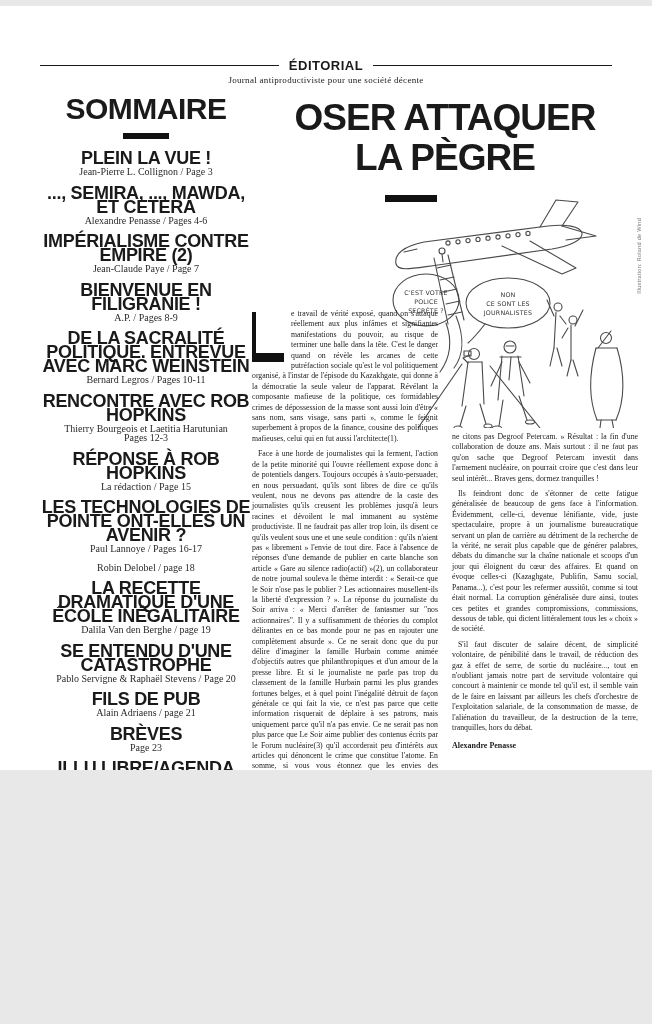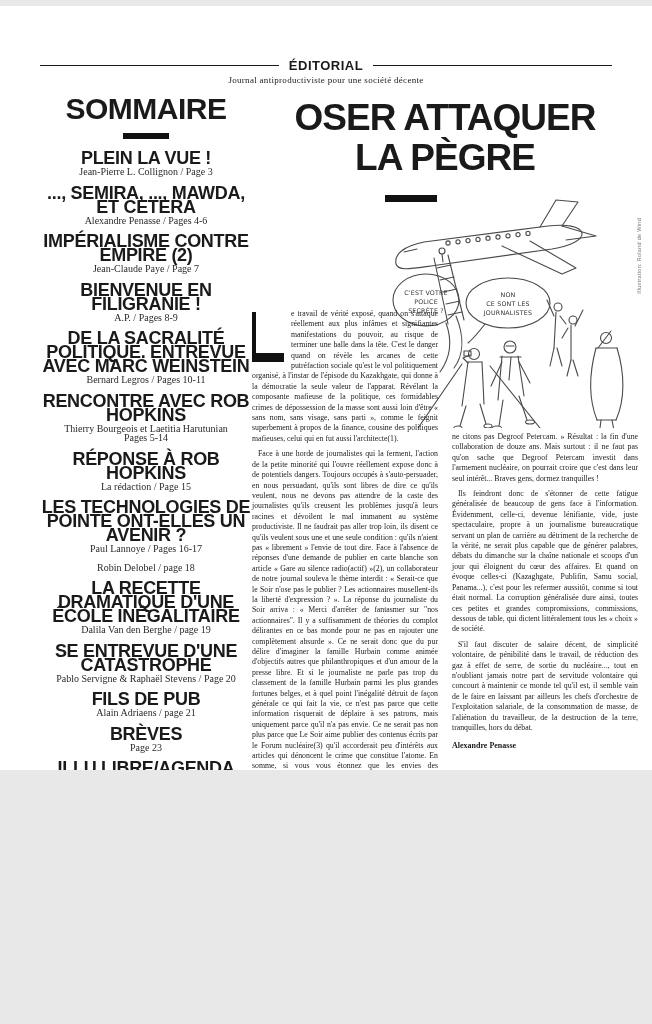--- a/index.html
+++ b/index.html
@@ -94,39 +94,39 @@
       <div class="toc-title">BIENVENUE EN FILIGRANIE !</div>
       <div class="toc-byline">A.P. / Pages 8-9</div>
     </div>
     <div class="toc-item">
       <div class="toc-title">DE LA SACRALITÉ POLITIQUE. ENTREVUE AVEC MARC WEINSTEIN</div>
       <div class="toc-byline">Bernard Legros / Pages 10-11</div>
     </div>
     <div class="toc-item">
       <div class="toc-title">RENCONTRE AVEC ROB HOPKINS</div>
       <div class="toc-byline">Thierry Bourgeois et Laetitia Harutunian
-Pages 5-14</div>
+Pages 12-3</div>
     </div>
     <div class="toc-item">
       <div class="toc-title">RÉPONSE À ROB HOPKINS</div>
       <div class="toc-byline">La rédaction / Page 15</div>
     </div>
     <div class="toc-item">
       <div class="toc-title">LES TECHNOLOGIES DE POINTE ONT-ELLES UN AVENIR ?</div>
       <div class="toc-byline">Paul Lannoye / Pages 16-17</div>
     </div>
     <div class="toc-item">
       <div class="toc-byline">Robin Delobel / page 18</div>
     </div>
     <div class="toc-item">
       <div class="toc-title">LA RECETTE DRAMATIQUE D'UNE ÉCOLE INÉGALITAIRE</div>
       <div class="toc-byline">Dalila Van den Berghe / page 19</div>
     </div>
     <div class="toc-item">
-      <div class="toc-title">SE ENTREVUE D'UNE CATASTROPHE</div>
+      <div class="toc-title">SE ENTENDU D'UNE CATASTROPHE</div>
       <div class="toc-byline">Pablo Servigne &amp; Raphaël Stevens / Page 20</div>
     </div>
     <div class="toc-item">
       <div class="toc-title">FILS DE PUB</div>
       <div class="toc-byline">Alain Adriaens / page 21</div>
     </div>
     <div class="toc-item">
       <div class="toc-title">BRÈVES</div>
       <div class="toc-byline">Page 23</div>
     </div>

